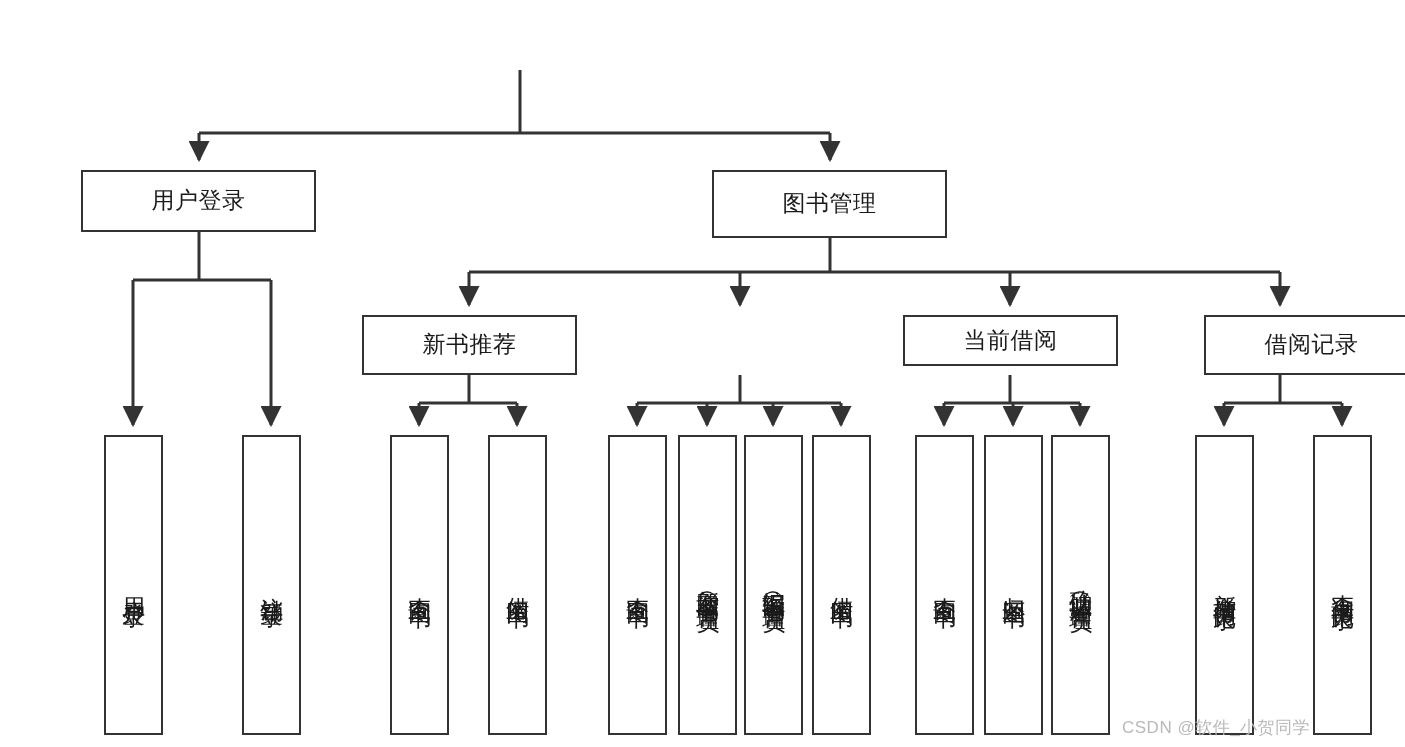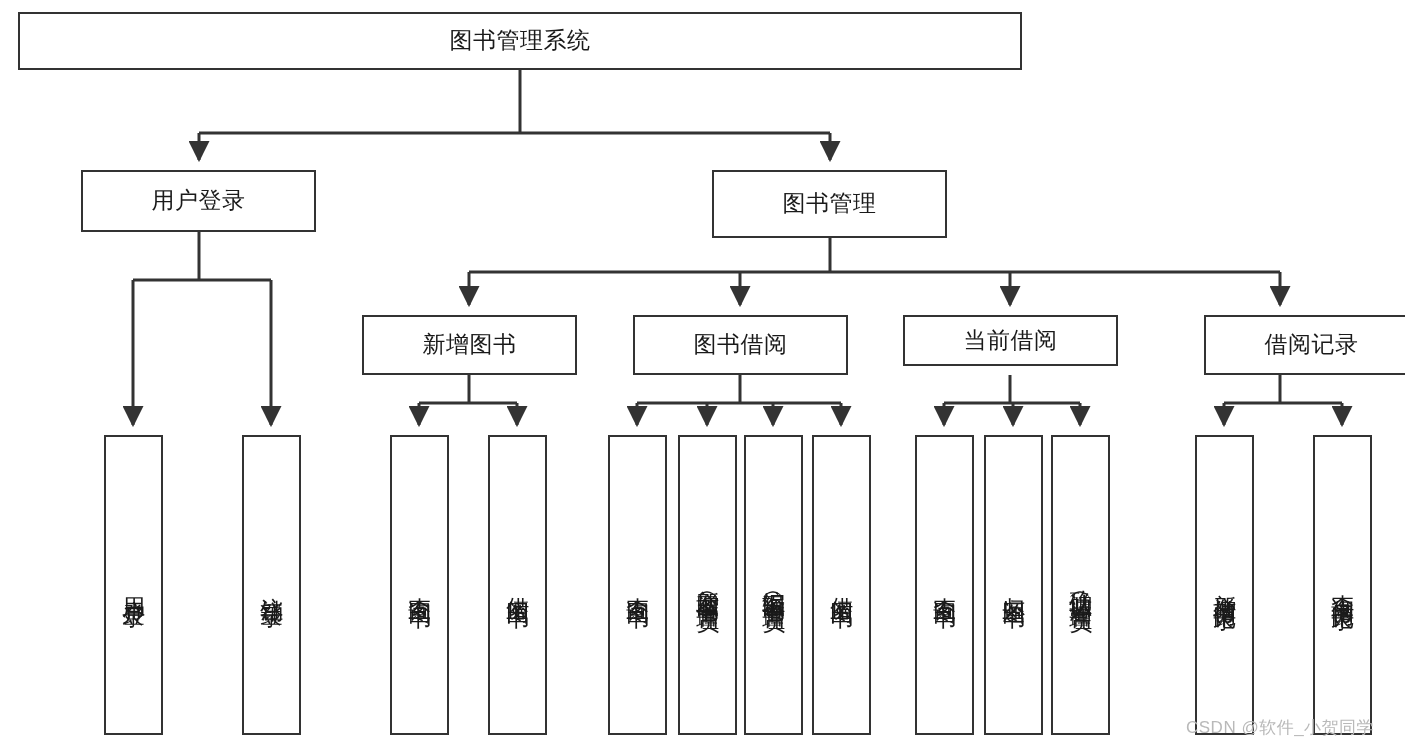--- a/index.html
+++ b/index.html
@@ -117,36 +117,30 @@
       <path d="M 1013 403 L 1013 425" marker-end="url(#arrow)"></path>
       <path d="M 1080 403 L 1080 425" marker-end="url(#arrow)"></path>
 
       <path d="M 1280 375 L 1280 403"></path>
       <path d="M 1224 403 L 1342 403"></path>
       <path d="M 1224 403 L 1224 425" marker-end="url(#arrow)"></path>
       <path d="M 1342 403 L 1342 425" marker-end="url(#arrow)"></path>
     </g>
   </svg>
 
-  <div class="node horiz root" style="left:18px; top:12px; width:1004px; height:58px;">
-    <span class="label">图书管理系统</span>
-  </div>
 
   <div class="node horiz" style="left:81px; top:170px; width:235px; height:62px;">
     <span class="label">用户登录</span>
   </div>
   <div class="node horiz" style="left:712px; top:170px; width:235px; height:68px;">
     <span class="label">图书管理</span>
   </div>
 
   <div class="node horiz" style="left:362px; top:315px; width:215px; height:60px;">
-    <span class="label">新增图书</span>
-  </div>
-  <div class="node horiz" style="left:633px; top:315px; width:215px; height:60px;">
-    <span class="label">图书借阅</span>
+    <span class="label">新书推荐</span>
   </div>
   <div class="node horiz" style="left:903px; top:315px; width:215px; height:51px;">
     <span class="label">当前借阅</span>
   </div>
   <div class="node horiz" style="left:1172px; top:315px; width:215px; height:60px;margin-left:32px;">
     <span class="label">借阅记录</span>
   </div>
 
   <div class="node vert" style="left:104px; top:435px; width:59px; height:300px;">
     <span class="label">用户登录</span>
@@ -185,15 +179,15 @@
     <span class="label">确认归还（管理员）</span>
   </div>
 
   <div class="node vert" style="left:1195px; top:435px; width:59px; height:300px;">
     <span class="label">新增借阅记录</span>
   </div>
   <div class="node vert" style="left:1313px; top:435px; width:59px; height:300px;">
     <span class="label">查询借阅记录</span>
   </div>
 
-  <div class="watermark" style="left:1186px; top:716px;">CSDN @软件_小贺同学</div>
+  <div class="watermark" style="left:1122px; top:716px;">CSDN @软件_小贺同学</div>
 
 </div>
 
 </body></html>

